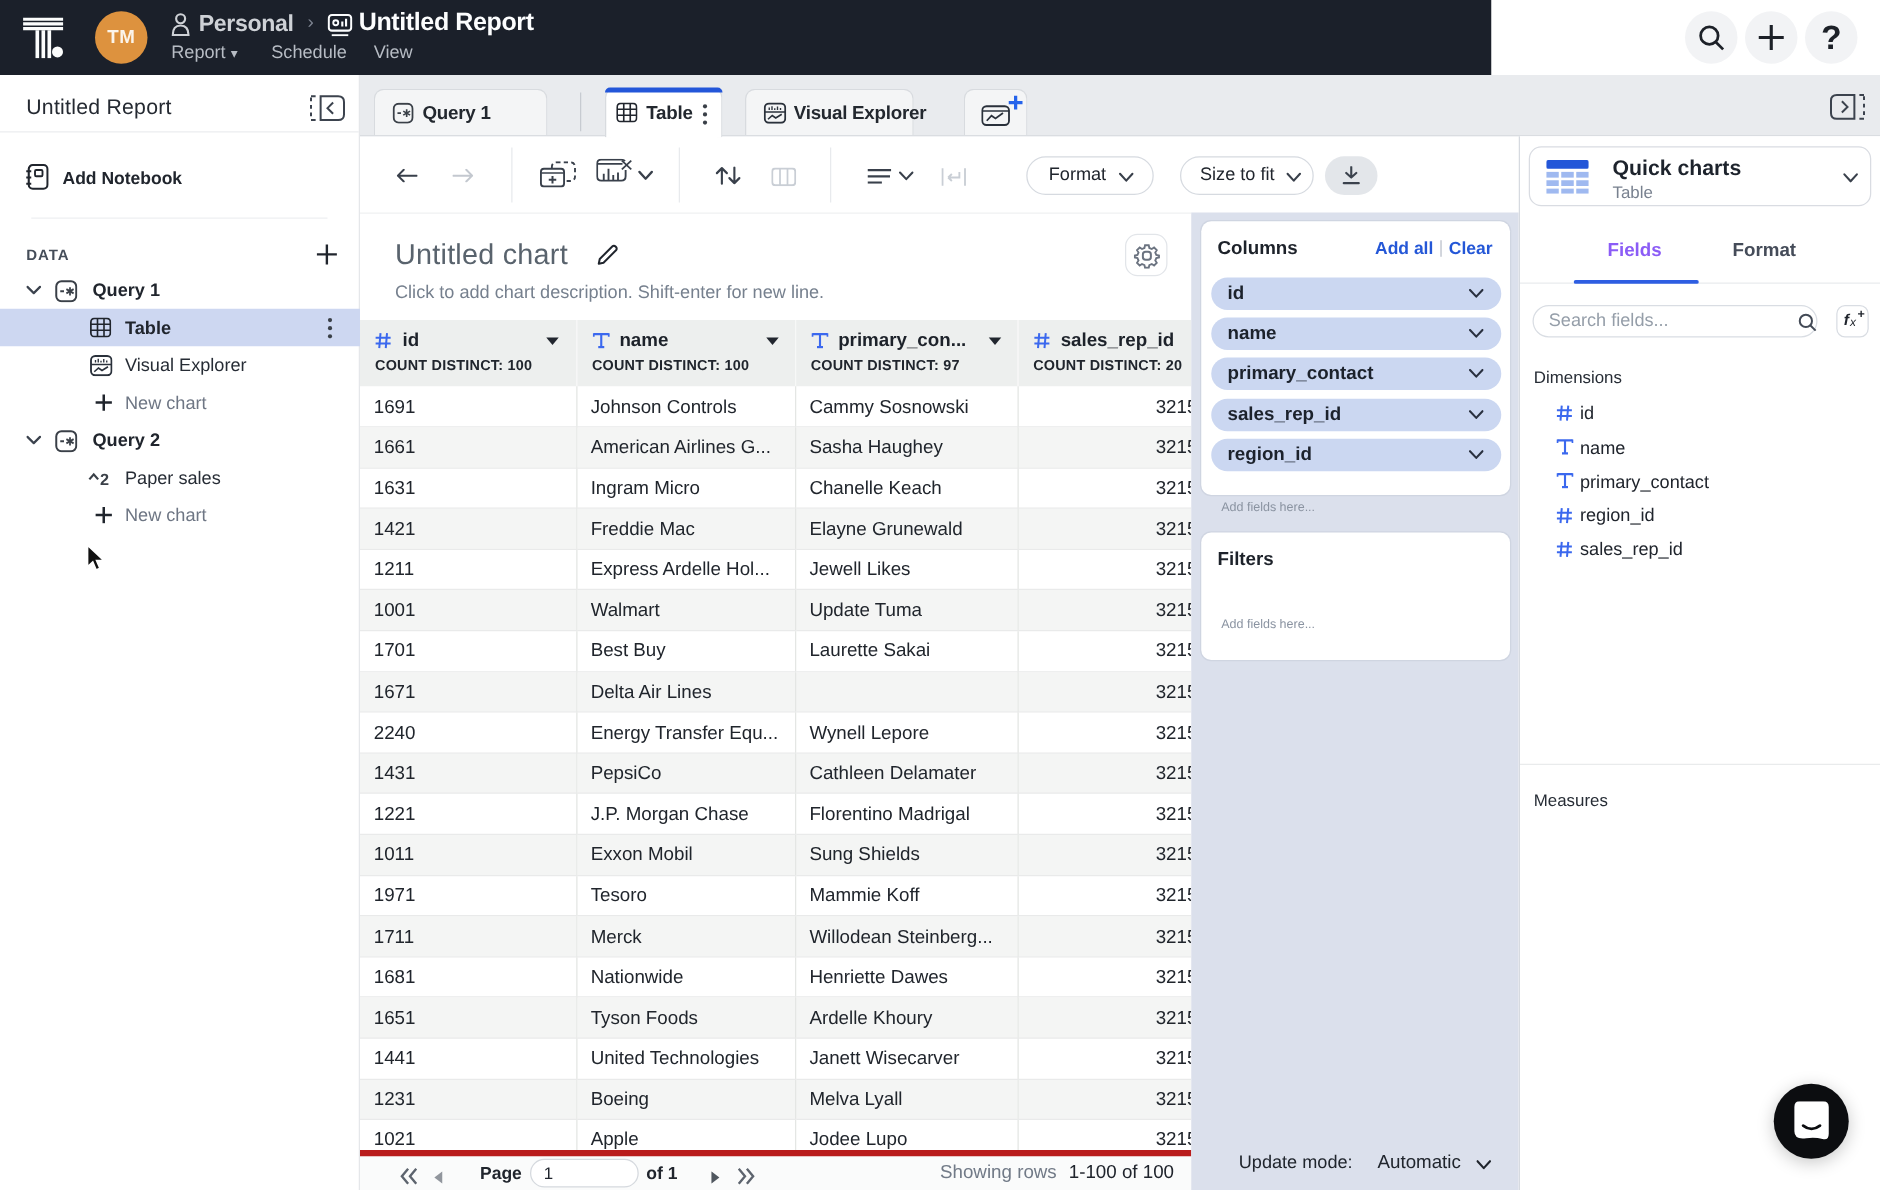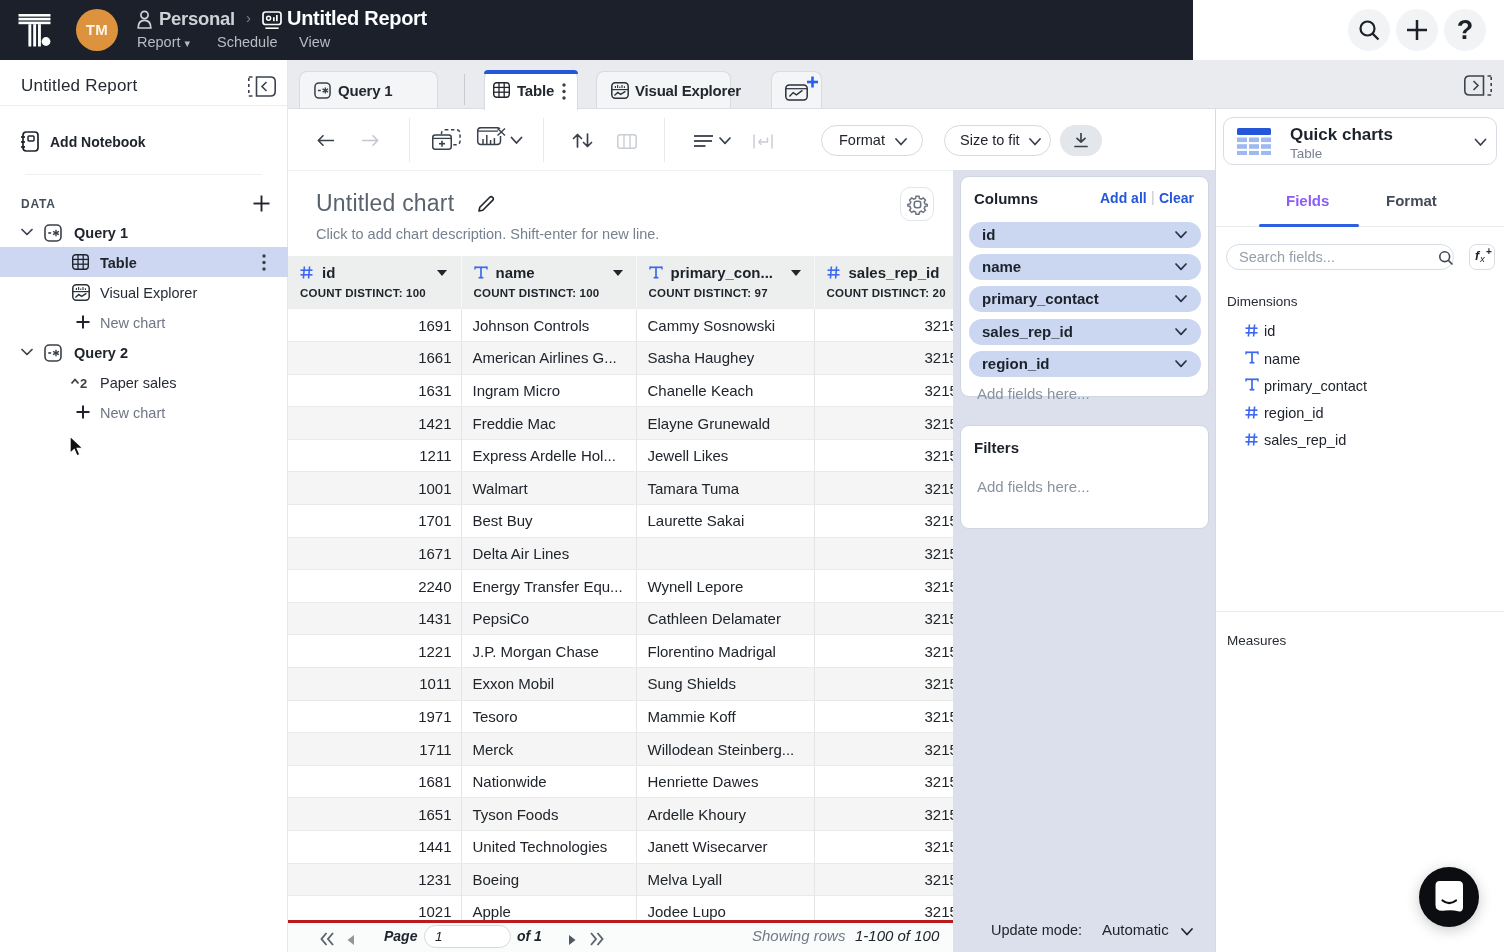--- a/index.html
+++ b/index.html
@@ -50,38 +50,38 @@
   #chart-desc { left:28px; top:55px; font-size:14.5px; color:#76808e; }
   #gearbtn { left:612px; top:16px; width:34px; height:34px; border:1px solid #e2e5e9; border-radius:10px; }
 
   
   #dtable { left:0px; top:85px; width:665px; overflow:hidden; height:665px; }
   table { border-collapse:collapse; table-layout:fixed; width:865px; }
   col.c1{width:173px;} col.c2{width:175px;} col.c3{width:178px;} col.c4{width:339px;}
   th { background:#edefee; height:53px; padding:0; border-right:1px solid #f7f8f7; vertical-align:top; text-align:left; }
   td { height:32.6px; padding:0 11px; font-size:15px; color:#20252c; border-right:1px solid #e4e6e4; border-bottom:1px solid #e9eaea; white-space:nowrap; overflow:hidden;}
   tr.alt td { background:#f4f5f4; }
-  td.num { text-align:right; padding-right:9px; }
+  td.num { padding-right:9px; }
   td.rep { text-align:left; padding-left:110px; }
   .hname { position:relative; margin:8px 0 0 12px; height:18px; font-size:15px; font-weight:600; color:#1d222a; }
   .hcount { margin:5px 0 0 12px; font-size:11.5px; color:#20252d; letter-spacing:.2px; }
   .hcount b { font-weight:700; }
   .sorttri { position:absolute; top:6px; width:0; height:0; border-left:5px solid transparent; border-right:5px solid transparent; border-top:6px solid #21262e; }
 
   
-  #pagebar { left:288px; top:920px; width:665px; height:32px; background:#fafbfb; border-top:3px solid #b91c1c;font-style:italic; }
+  #pagebar { left:288px; top:920px; width:665px; height:32px; background:#fafbfb; border-top:5px solid #b91c1c; }
   .pb { position:absolute; font-size:14px; color:#20252d; top:7px; }
 
   
   #colpanel { left:953px; top:170px; width:262px; height:782px; background:#dbe0ec; }
   .card { position:absolute; left:8px; width:247px; background:#fff; border-radius:8px; box-shadow:0 0 0 1px rgba(185,192,205,.35); }
   .pill { position:absolute; left:16px; width:232px; height:26px; background:#cbd7f1; border-radius:13px;
           font-size:15px; font-weight:600; color:#1c222c; line-height:26px; padding-left:13px; }
   .cardtitle { position:absolute; left:13px; font-size:15px; font-weight:700; color:#1d222a; }
-  .addf { position:absolute; left:16px; font-size:15px; color:#8a93a1; }
+  .addf { position:absolute; left:16px; font-size:10px; color:#8a93a1;margin-top:16px; }
 
   
   #rightpanel { left:1215px; top:109px; width:289px; height:843px; background:#fff; border-left:1px solid #d6dae0; }
   #qc-card { left:7px; top:8px; width:274px; height:48px; border:1px solid #d9dce2; border-radius:10px; background:#fff; }
   #rp-tabs-div { left:0px; top:117px; width:289px; height:1px; background:#e9ebee; }
   #rp-underline { left:43px; top:114.5px; width:100px; height:3.5px; background:#2e5ee2; border-radius:2px; }
   #rp-search { left:10px; top:135px; width:228px; height:26px; border:1px solid #d9dde3; border-radius:13px; }
   #fx-btn { left:253px; top:135px; width:26px; height:26px; border:1px solid #d9dde3; border-radius:7px; }
   .dim-row { position:absolute; left:48px; font-size:14.5px; color:#20252d; }
   .dim-ic { position:absolute; left:29px; }
@@ -475,21 +475,21 @@
           </tr>
     <tr>
             <td class="num">1211</td>
             <td>Express Ardelle Hol...</td>
             <td>Jewell Likes</td>
             <td class="rep">3215</td>
           </tr>
     <tr class="alt">
             <td class="num">1001</td>
             <td>Walmart</td>
-            <td>Tamara Tuma</td>
+            <td>Update Tuma</td>
             <td class="rep">3215</td>
           </tr>
     <tr>
             <td class="num">1701</td>
             <td>Best Buy</td>
             <td>Laurette Sakai</td>
             <td class="rep">3215</td>
           </tr>
     <tr class="alt">
             <td class="num">1671</td>

